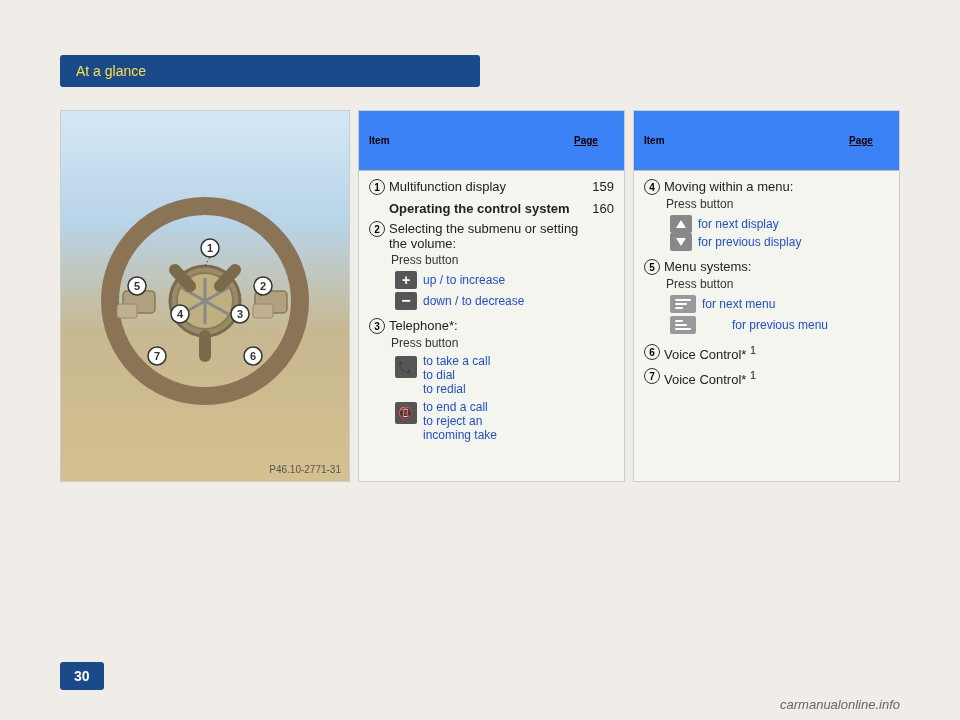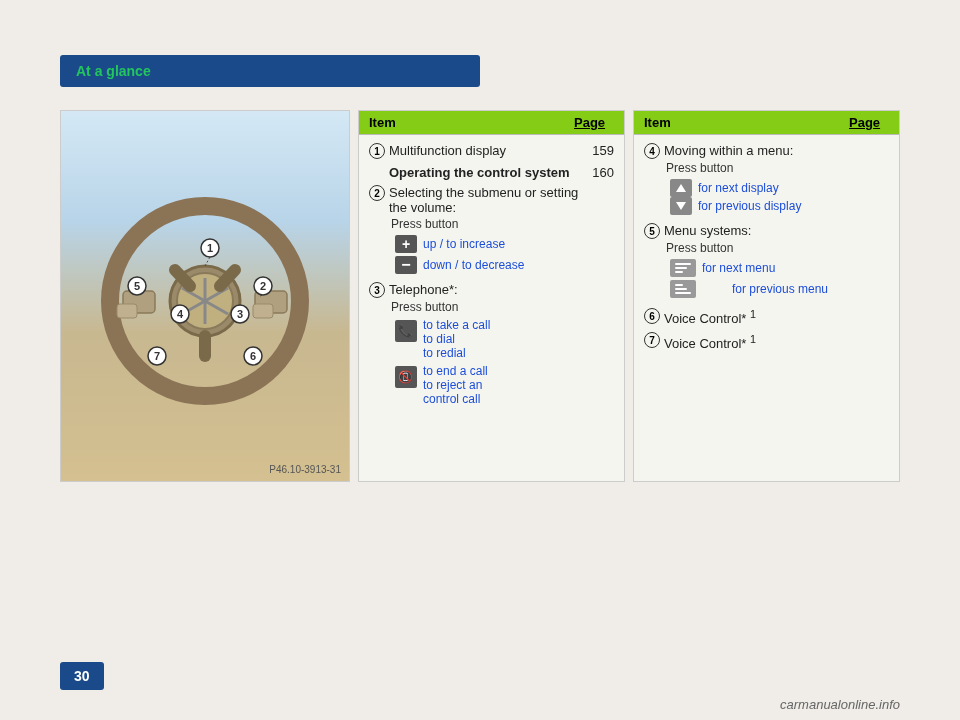--- a/index.html
+++ b/index.html
@@ -17,22 +17,22 @@
     .header-bar {
       position: absolute;
       top: 55px;
       left: 60px;
       width: 420px;
       background: #1a4a8a;
       padding: 8px 16px;
       border-radius: 3px;
     }
     .header-bar span {
-      color: #22c55e;
-      font-weight: bold;
+      color: #fde047;
+      font-weight: normal;
       font-size: 14px;
     }
 
     
     .main-content {
       position: absolute;
       top: 110px;
       left: 60px;
       right: 60px;
       display: flex;
@@ -78,25 +78,25 @@
     .table-panel {
       flex: 1;
       background: #f5f5f0;
       border: 1px solid #ccc;
       padding: 0;
       min-height: 370px;
     }
 
     .table-header {
       display: flex;
-      background: #84cc16;
+      background: #3b82f6;
       border-bottom: 1px solid #bbb;
-      padding: 4px 10px;
-      font-weight: bold;
-      font-size: 13px;
+      padding: 24px 10px;
+      font-weight: bold;
+      font-size: 10px;
     }
 
     .table-header .col-item { flex: 1; }
     .table-header .col-page { width: 40px; text-align: left; text-decoration: underline; }
 
     .table-body {
       padding: 8px 10px;
     }
 
     .table-row {
@@ -302,21 +302,21 @@
         <circle cx="158" cy="170" r="9" fill="white" stroke="#333" stroke-width="1.5"></circle>
         <text x="158" y="174" text-anchor="middle" font-size="11" font-weight="bold" fill="#333">6</text>
 
         <circle cx="62" cy="170" r="9" fill="white" stroke="#333" stroke-width="1.5"></circle>
         <text x="62" y="174" text-anchor="middle" font-size="11" font-weight="bold" fill="#333">7</text>
 
         <line x1="110" y1="80" x2="115" y2="71" stroke="#333" stroke-width="0.8" stroke-dasharray="2,2"></line>
         <line x1="165" y1="110" x2="168" y2="109" stroke="#333" stroke-width="0.8" stroke-dasharray="2,2"></line>
       </svg>
     </div>
-    <div class="image-label">P46.10-3913-31</div>
+    <div class="image-label">P46.10-2771-31</div>
   </div>
 
   <div class="table-panel">
     <div class="table-header">
       <span class="col-item">Item</span>
       <span class="col-page">Page</span>
     </div>
     <div class="table-body">
 
       <div class="table-row">
@@ -379,21 +379,21 @@
               <div class="sub-text">to redial</div>
             </div>
           </div>
           <div class="sub-item" style="align-items:flex-start; margin-top:4px;">
             <div class="icon-box" style="background:#555; height:22px; margin-top:2px;">
               <span style="color:white; font-size:12px;">📵</span>
             </div>
             <div>
               <div class="sub-text">to end a call</div>
               <div class="sub-text">to reject an</div>
-              <div class="sub-text">control call</div>
+              <div class="sub-text">incoming take</div>
             </div>
           </div>
         </div>
       </div>
 
     </div>
   </div>
 
   <div class="table-panel">
     <div class="table-header">

